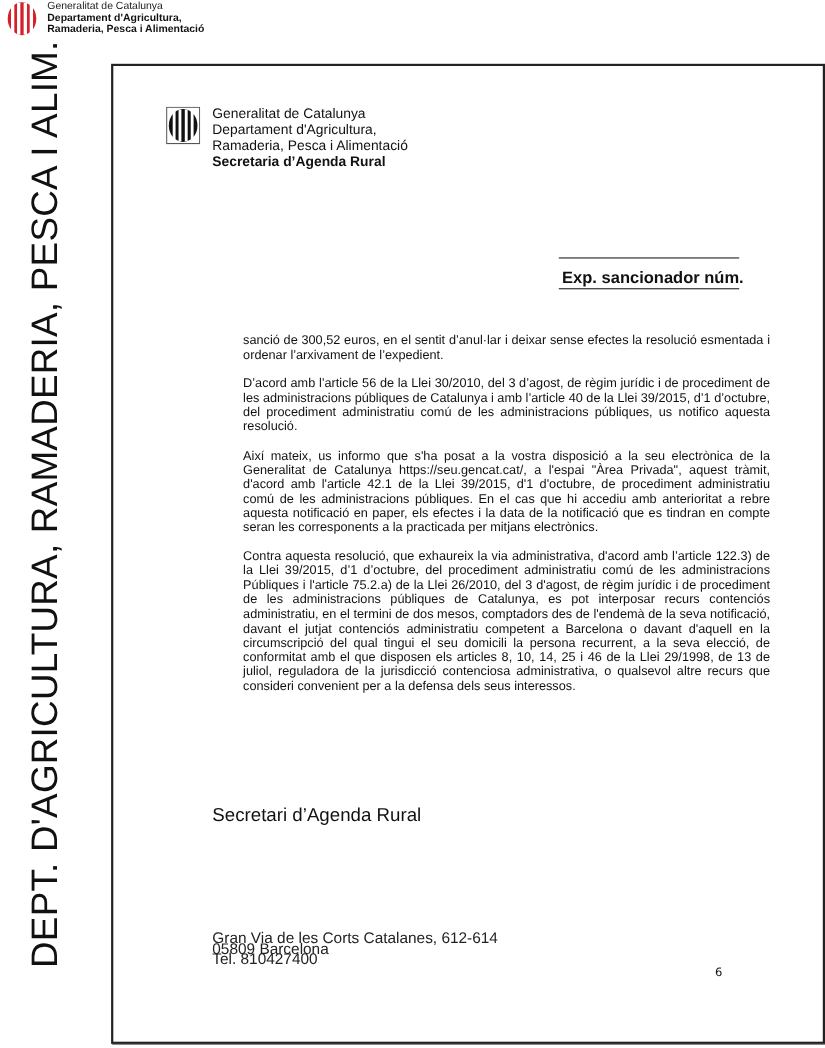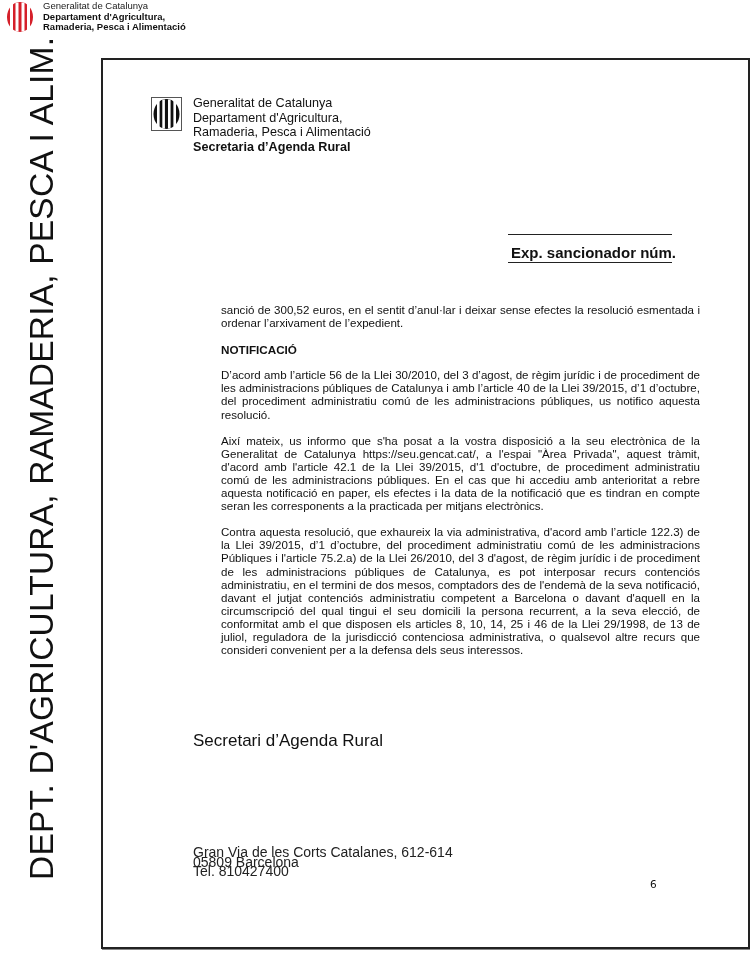--- a/index.html
+++ b/index.html
@@ -62,21 +62,20 @@
   <div>Ramaderia, Pesca i Alimentació</div>
   <div class="bold">Secretaria d’Agenda Rural</div>
 </div>
 
 <div class="exp-line-top"></div>
 <div class="exp-label">Exp. sancionador núm.</div>
 <div class="exp-line-bot"></div>
 
 <div class="body">
   <p>sanció de 300,52 euros, en el sentit d’anul·lar i deixar sense efectes la resolució esmentada i ordenar l’arxivament de l’expedient.</p>
-  <h3>NOTIFICACIÓ</h3>
   <p>D’acord amb l’article 56 de la Llei 30/2010, del 3 d’agost, de règim jurídic i de procediment de les administracions públiques de Catalunya i amb l’article 40 de la Llei 39/2015, d’1 d’octubre, del procediment administratiu comú de les administracions públiques, us notifico aquesta resolució.</p>
   <p>Així mateix, us informo que s'ha posat a la vostra disposició a la seu electrònica de la Generalitat de Catalunya https://seu.gencat.cat/, a l'espai "Àrea Privada", aquest tràmit, d'acord amb l'article 42.1 de la Llei 39/2015, d'1 d'octubre, de procediment administratiu comú de les administracions públiques. En el cas que hi accediu amb anterioritat a rebre aquesta notificació en paper, els efectes i la data de la notificació que es tindran en compte seran les corresponents a la practicada per mitjans electrònics.</p>
   <p>Contra aquesta resolució, que exhaureix la via administrativa, d'acord amb l’article  122.3) de la Llei 39/2015, d’1 d’octubre, del procediment administratiu comú de les administracions Públiques i l'article 75.2.a) de la Llei 26/2010, del 3 d'agost, de règim jurídic i de procediment de les administracions públiques de Catalunya, es pot interposar recurs contenciós administratiu, en el termini de dos mesos, comptadors des de l'endemà de la seva notificació, davant el jutjat contenciós administratiu competent a Barcelona o davant d'aquell en la circumscripció del qual tingui el seu domicili la persona recurrent, a la seva elecció, de conformitat amb el que disposen els articles 8, 10, 14, 25 i 46 de la Llei 29/1998, de 13 de juliol, reguladora de la jurisdicció contenciosa administrativa, o qualsevol altre recurs que consideri convenient per a la defensa dels seus interessos.</p>
 </div>
 
 <div class="signature">Secretari d’Agenda Rural</div>
 
 <div class="footer">
   <div>Gran Via de les Corts Catalanes, 612-614</div>
   <div>05809  Barcelona</div>

